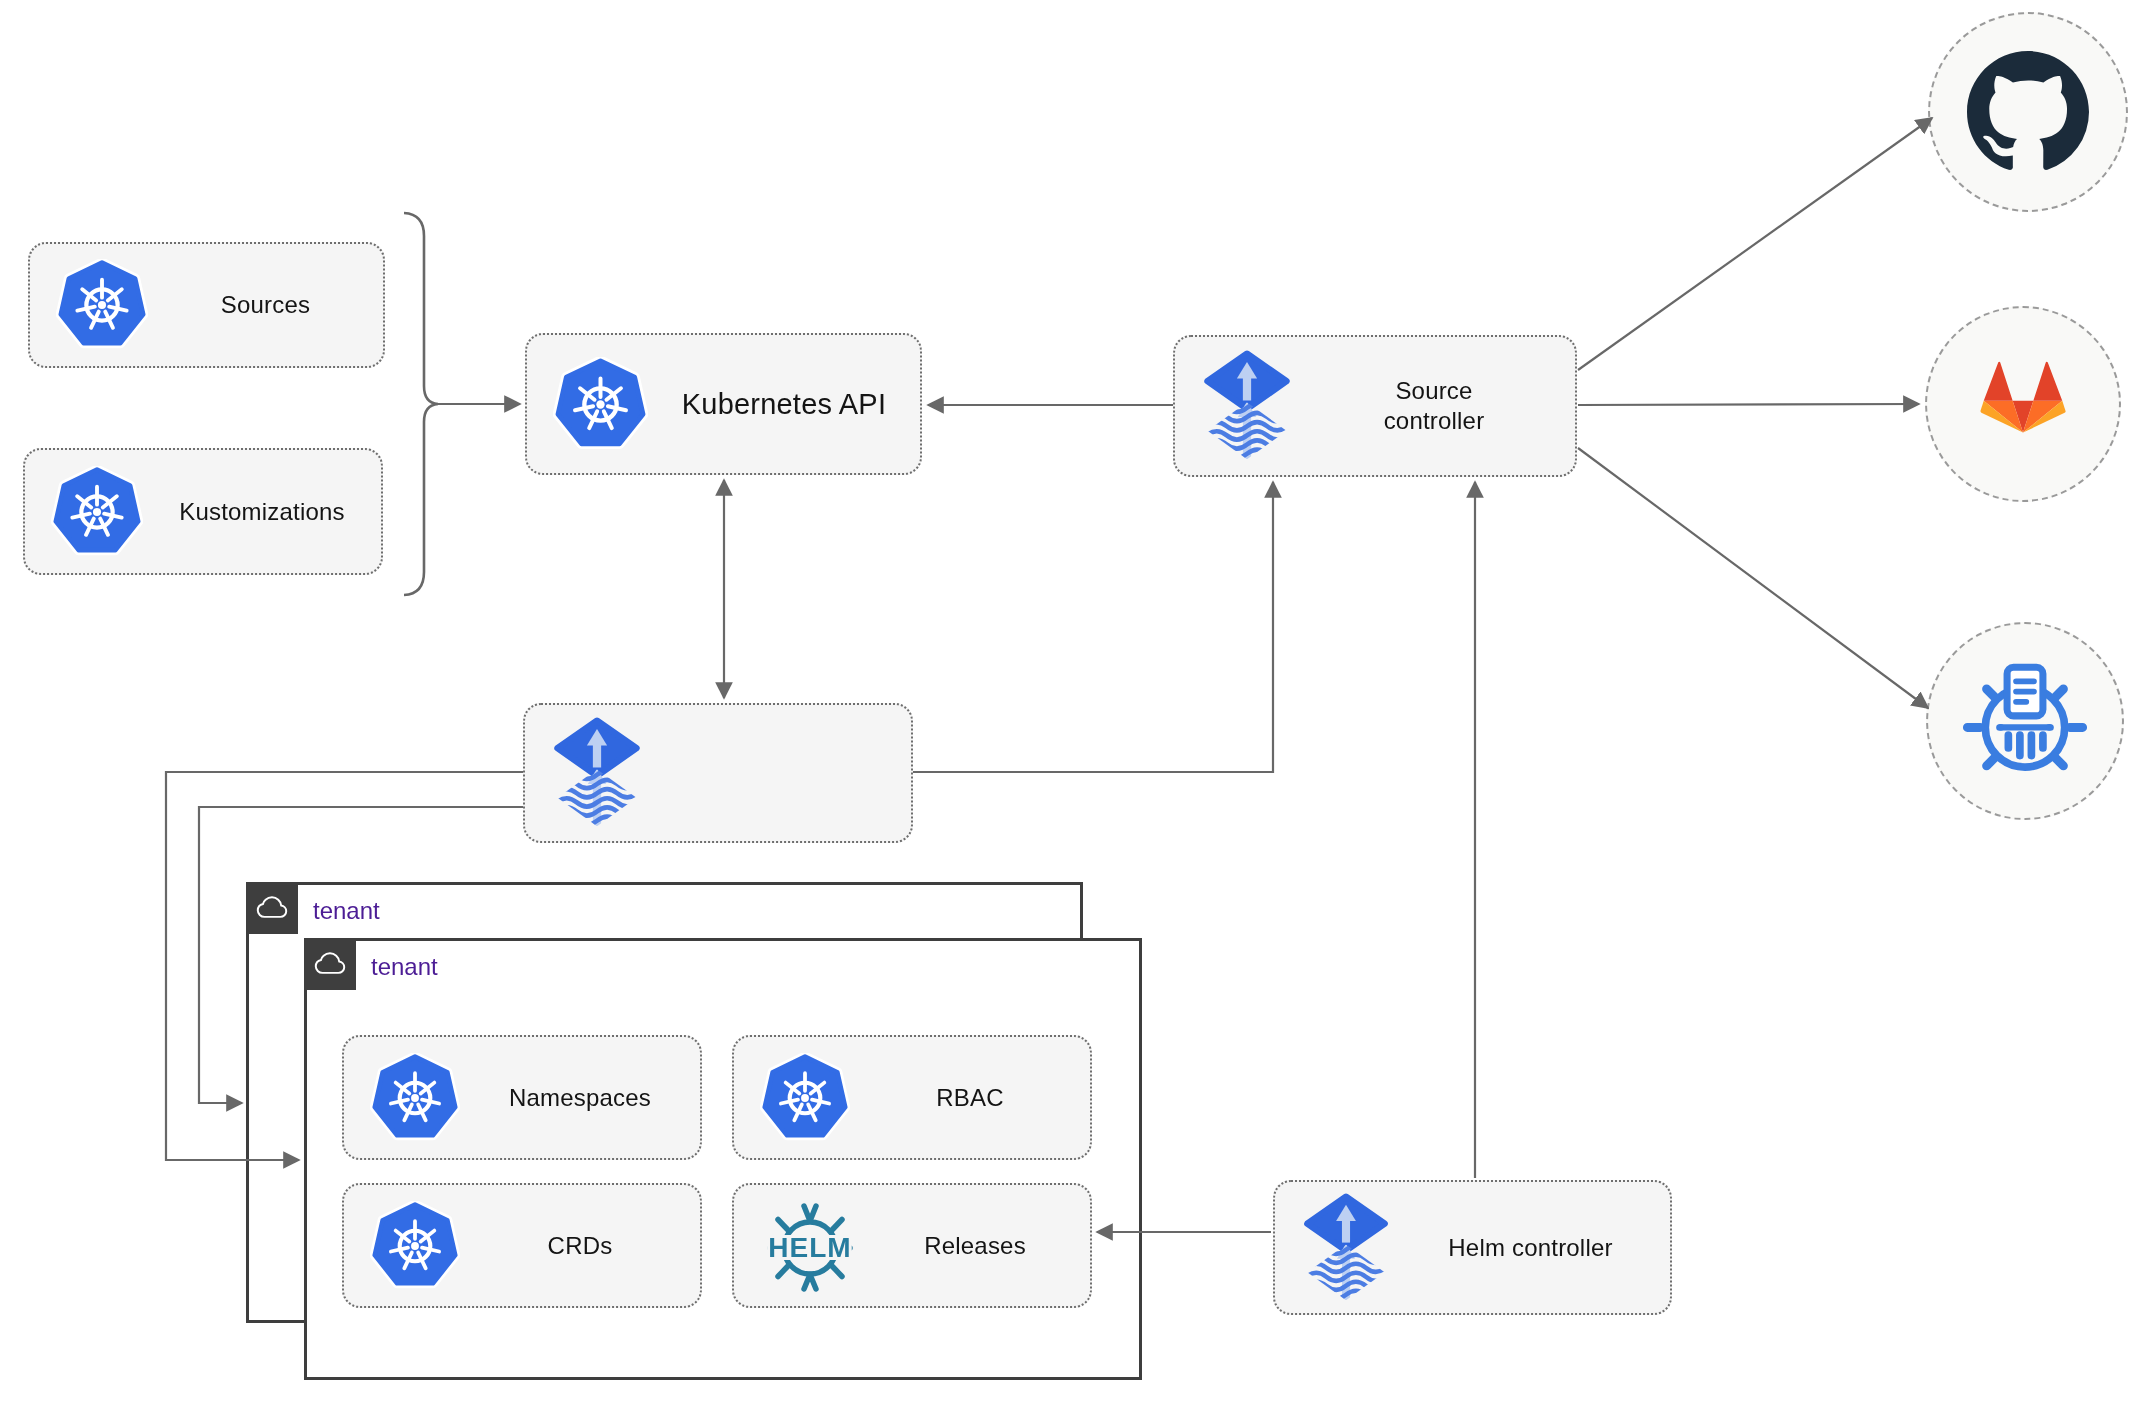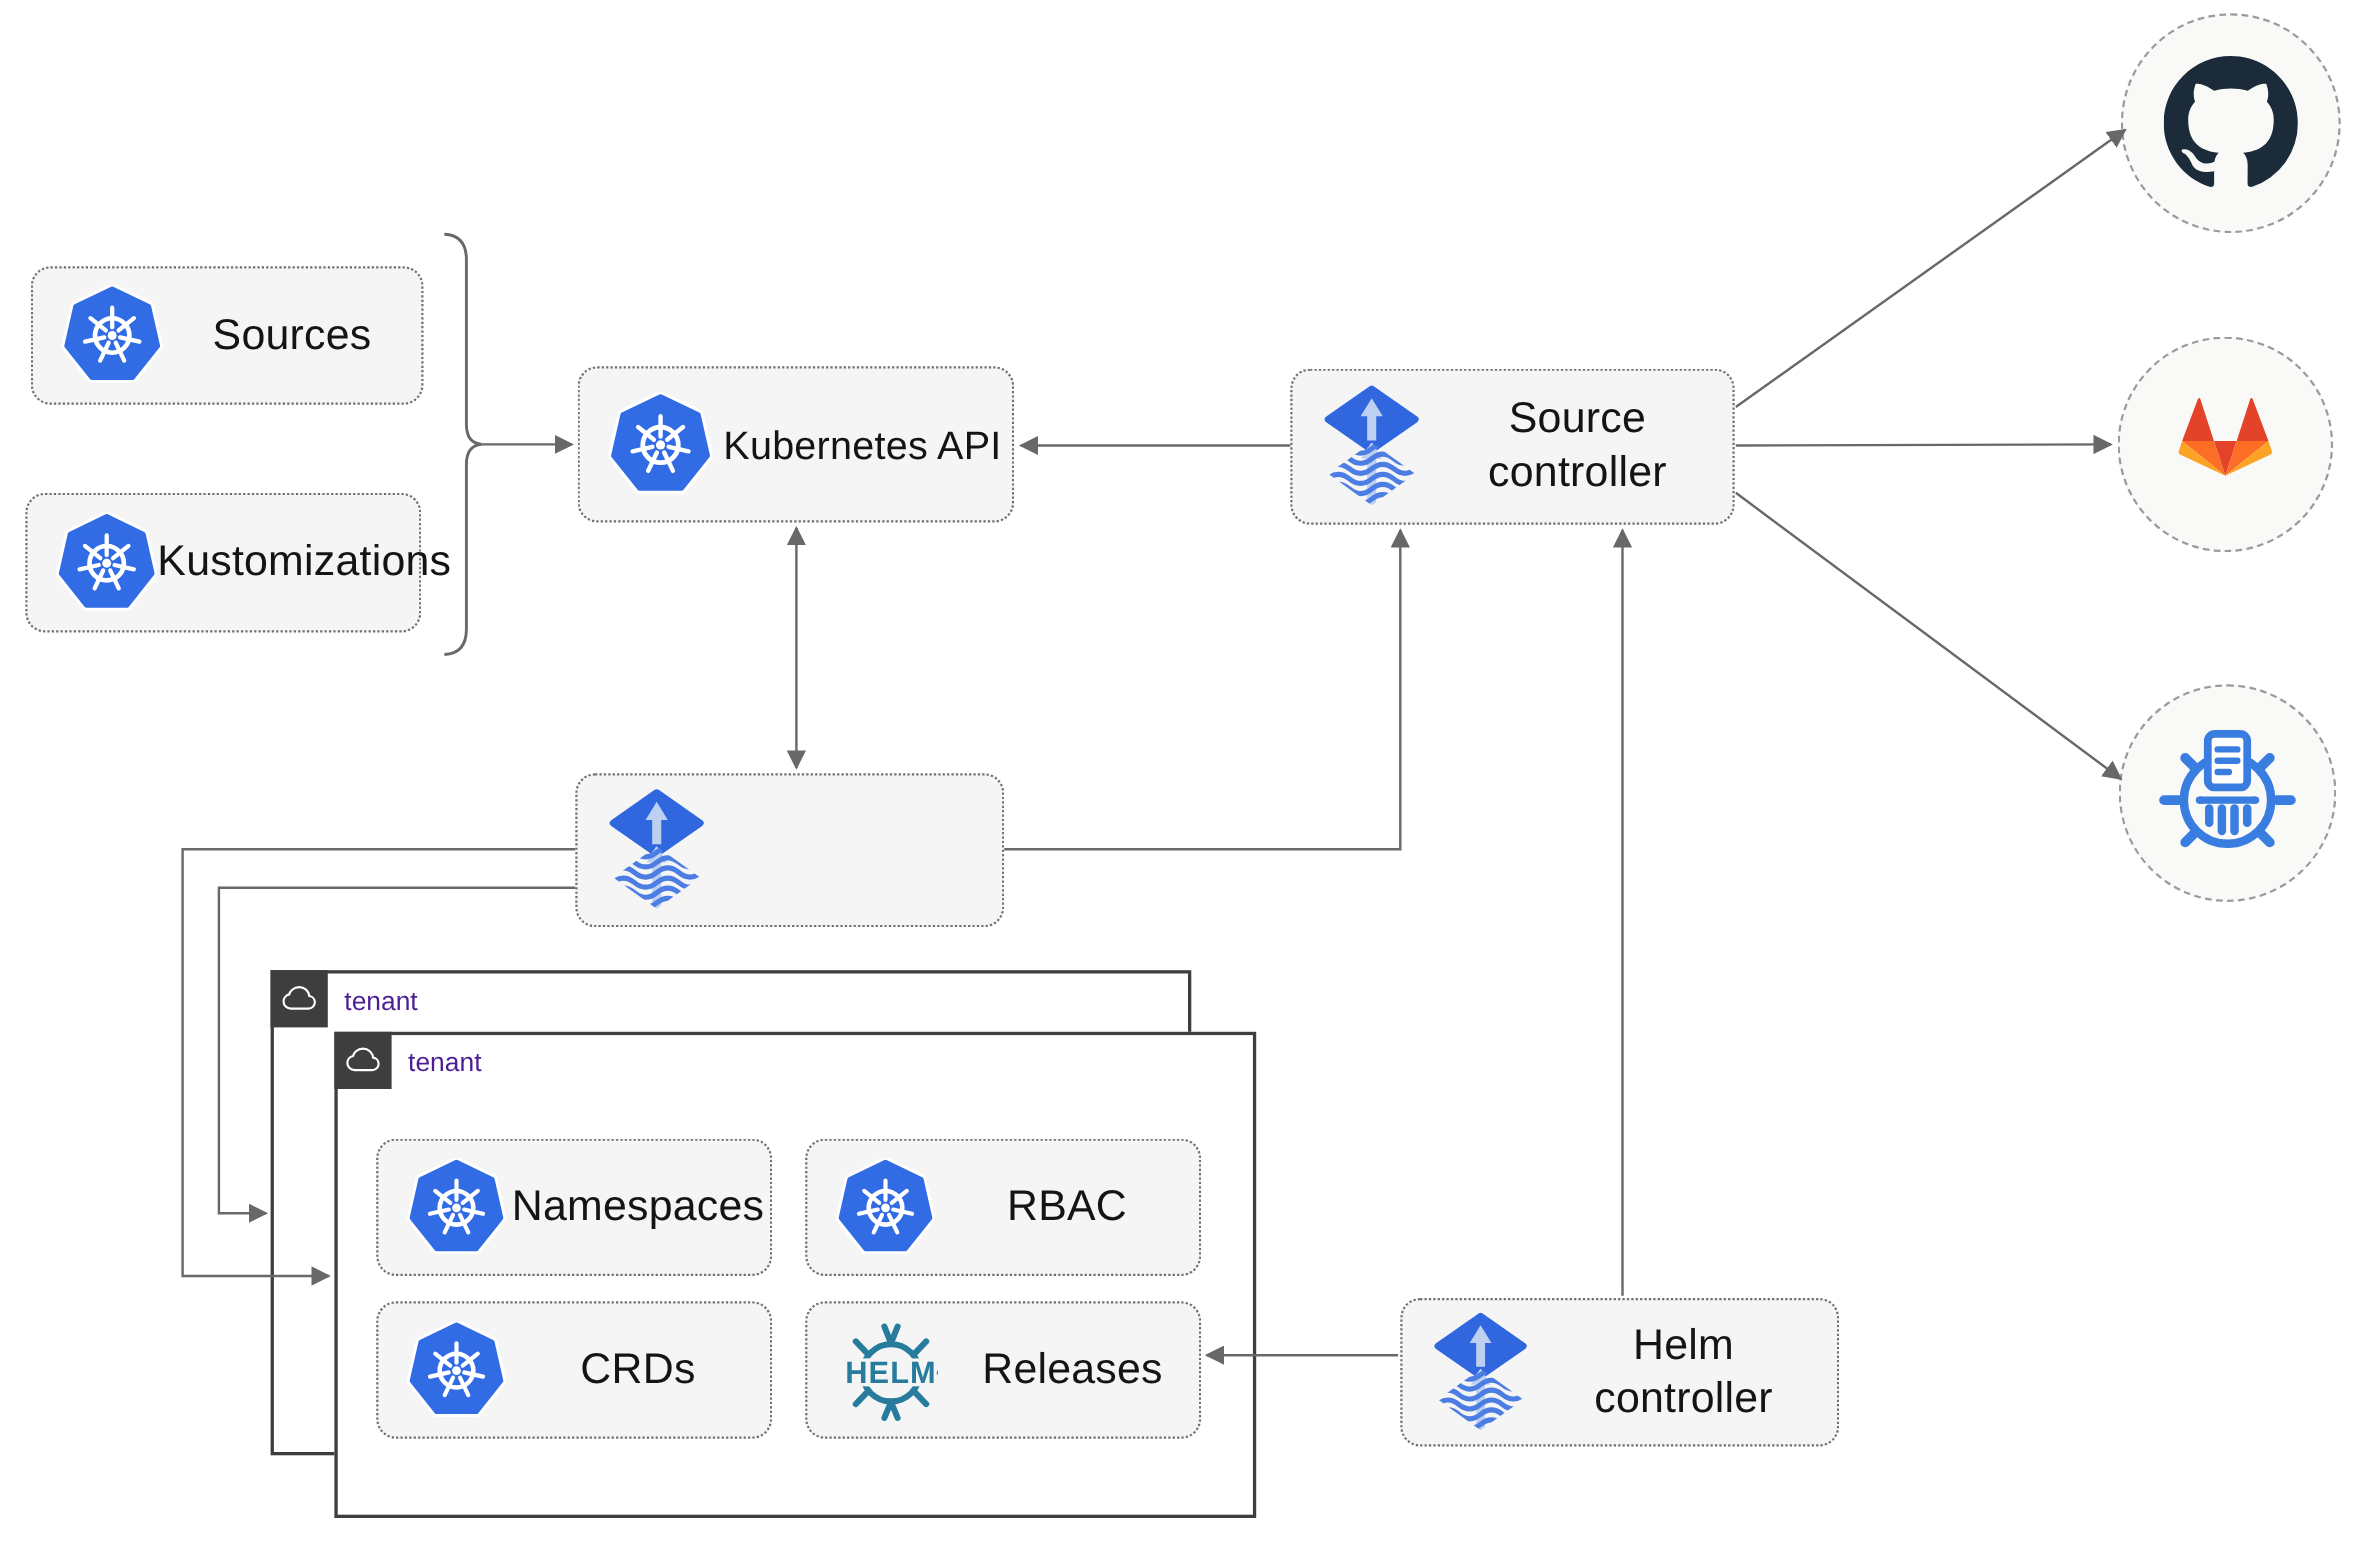--- a/index.html
+++ b/index.html
@@ -9,21 +9,21 @@
   }
   svg text{font-family:"Liberation Sans",sans-serif;}
   .node{
     position:absolute;display:flex;align-items:center;box-sizing:border-box;
     background:var(--node-fill);border:2.5px dotted var(--node-border);
     border-radius:18px;
   }
   .node .icon{flex:0 0 auto;margin-left:26px;display:flex;align-items:center;}
   .label-wrap{flex:1;display:flex;justify-content:center;}
   .label{
-    text-align:center;font-size:39px;color:var(--text-dark);
+    text-align:center;font-size:24px;color:var(--text-dark);
     line-height:1.25;letter-spacing:.2px;
   }
   .tenant{
     position:absolute;background:#ffffff;border:3px solid var(--tenant-dark);
     box-sizing:border-box;
   }
   .tenant-tab{
     position:absolute;top:-3px;left:-3px;width:52px;height:52px;
     background:var(--tenant-dark);display:flex;align-items:center;justify-content:center;
   }
@@ -162,21 +162,21 @@
       </span>
   </div>
 
   <div class="node z3" style="left:525px;top:333px;width:397px;height:142px;">
     <span class="icon">
       <svg viewBox="0 0 100 100" width="95" height="95">
           <use href="#k8s-g"></use>
         </svg>
       </span>
     <span class="label-wrap">
-        <span class="label" style="font-size:36px">Kubernetes API</span>
+        <span class="label" style="font-size:29px">Kubernetes API</span>
       </span>
   </div>
 
   <div class="node z3" style="left:1173px;top:335px;width:404px;height:142px;">
     <span class="icon">
       <svg viewBox="0 0 100 122" width="92" height="112">
           <use href="#flux-g"></use>
         </svg>
       </span>
     <span class="label-wrap">

